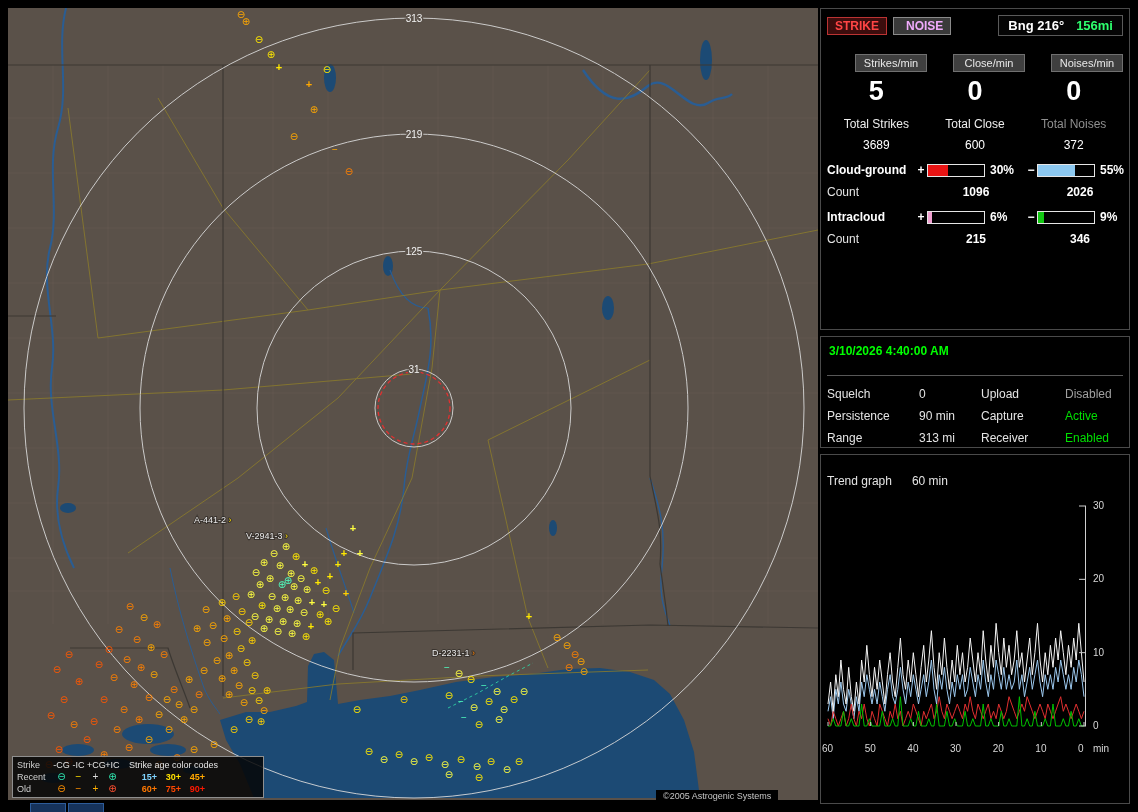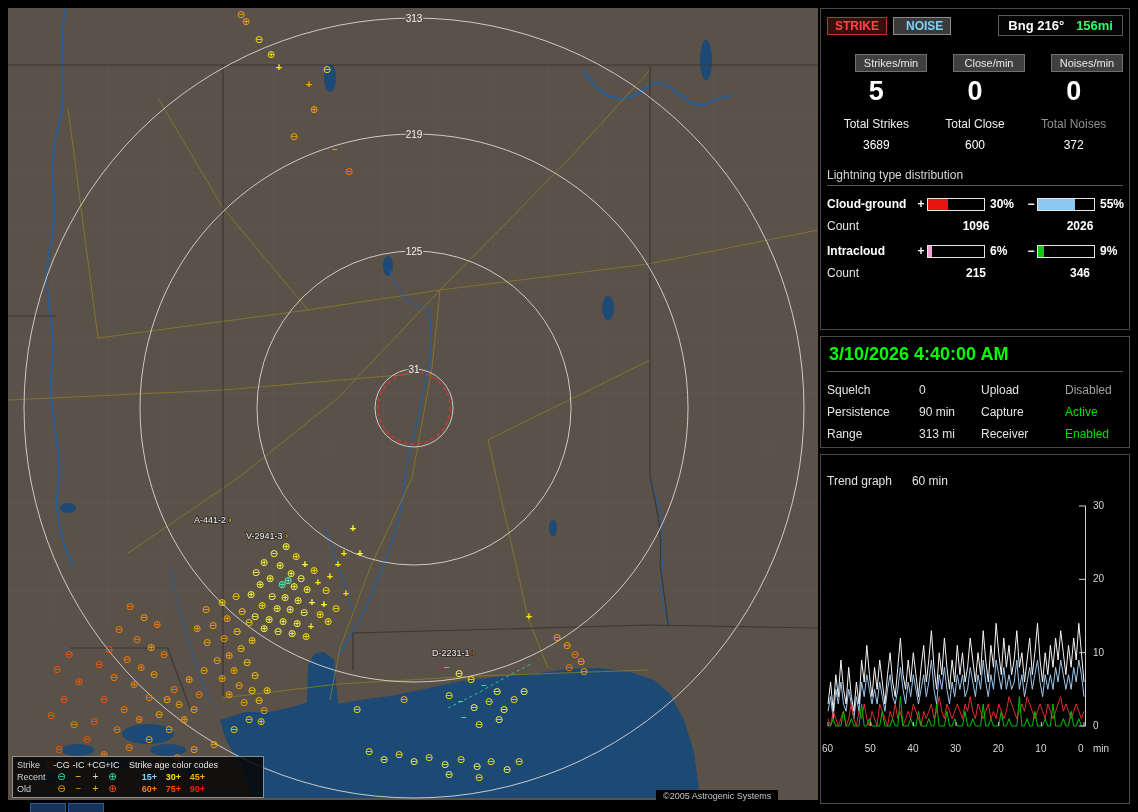--- a/index.html
+++ b/index.html
@@ -25,21 +25,21 @@
   .tray-item{position:absolute;width:34px;height:8px;background:#16335c;border:1px solid #2d5c9a;}
   
   .pbox{position:absolute;left:820px;width:310px;background:#000;border:1px solid #4a4a4a;
         box-sizing:border-box;padding:6px;font-size:12px;}
   #box1{top:8px;height:322px;}
   #box2{top:336px;height:112px;}
   #box3{top:454px;height:350px;}
   .ctrl-row{display:flex;align-items:center;gap:6px;}
   .btn{font-family:inherit;font-size:12px;font-weight:bold;padding:1px 7px;border:1px solid;cursor:pointer;}
   .btn-strike{color:#ff4545;border-color:#b33;background:#3c0d0d;}
-  .btn-noise{color:#7dd3fc;border-color:#8a8a8a;background:#3a3a3a;padding-left:12px;}
+  .btn-noise{color:#f0abfc;border-color:#8a8a8a;background:#3a3a3a;padding-left:12px;}
   .bng-box{margin-left:auto;display:flex;gap:12px;align-items:center;background:#050505;
            border:1px solid #5a5a5a;padding:2px 9px;font-weight:bold;font-size:13px;color:#fff;}
   .bng-range{color:#2eff6e;}
   .rate-headers{display:grid;grid-template-columns:1fr 1fr 1fr;gap:26px;margin-top:18px;padding-left:28px;}
   .rate-h{background:#3f3f3f;border:1px solid #707070;color:#e8e8e8;font-size:11px;text-align:center;padding:2px 0;}
   .rate-values{display:grid;grid-template-columns:1fr 1fr 1fr;margin-top:4px;
                font-size:27px;font-weight:bold;text-align:center;color:#fff;}
   .totals{display:grid;grid-template-columns:1fr 1fr 1fr;text-align:center;margin-top:10px;}
   .total-label{font-size:12px;color:#eee;}
   .total-label.dim{color:#8f8f8f;}
@@ -47,21 +47,21 @@
   .dist-title{margin-top:16px;padding-bottom:3px;border-bottom:1px solid #585858;color:#d6d6d6;}
   .dist-row{display:grid;grid-template-columns:88px 12px 58px 40px 12px 58px 1fr;align-items:center;margin-top:11px;}
   .count-row{display:grid;grid-template-columns:88px 12px 58px 40px 12px 58px 1fr;margin-top:8px;}
   .name{font-weight:bold;color:#fff;}
   .sign{font-weight:bold;text-align:center;color:#fff;}
   .bar{height:11px;border:1px solid #e6e6e6;background:#000;position:relative;}
   .bar i{position:absolute;left:0;top:0;bottom:0;}
   .pct{font-weight:bold;color:#fff;padding-left:5px;}
   .cnt1{grid-column:3/5;text-align:center;font-weight:bold;color:#fff;}
   .cnt2{grid-column:6/8;text-align:center;font-weight:bold;color:#fff;}
-  .datetime{color:#00ff00;font-weight:bold;font-size:18px;padding:1px 0 6px 2px;border-bottom:1px solid #585858;}
+  .datetime{color:#00ff00;font-weight:bold;font-size:12px;padding:1px 0 17px 2px;border-bottom:1px solid #585858;}
   .settings-grid{display:grid;grid-template-columns:92px 62px 84px 1fr;row-gap:8px;margin-top:11px;}
   .status-grid{display:grid;grid-template-columns:80px 70px 86px 1fr;row-gap:8px;margin-top:4px;}
   .trend-row{margin-top:13px;display:flex;gap:20px;}
   #graph{position:relative;margin-top:13px;height:250px;}
   #trend-svg{position:absolute;left:0;top:2px;background:#000;}
   .ylab,.xlab{position:absolute;font-size:10px;color:#d8d8d8;}
   .xlab{top:242px;}
 </style>
 </head>
 <body>
@@ -395,21 +395,20 @@
       </div>
       <div>
         <div class="total-label">Total Close</div>
         <div class="total-value">600</div>
       </div>
       <div>
         <div class="total-label dim">Total Noises</div>
         <div class="total-value">372</div>
       </div>
     </div>
-    <div class="dist-title">Lightning type distribution</div>
 
     <div class="dist-row">
       <span class="name">Cloud-ground</span>
       <span class="sign">+</span>
       <span class="bar">
           <i style="width: 36%; background: rgb(232, 20, 20);"></i>
         </span>
       <span class="pct">30%</span>
       <span class="sign">−</span>
       <span class="bar">

